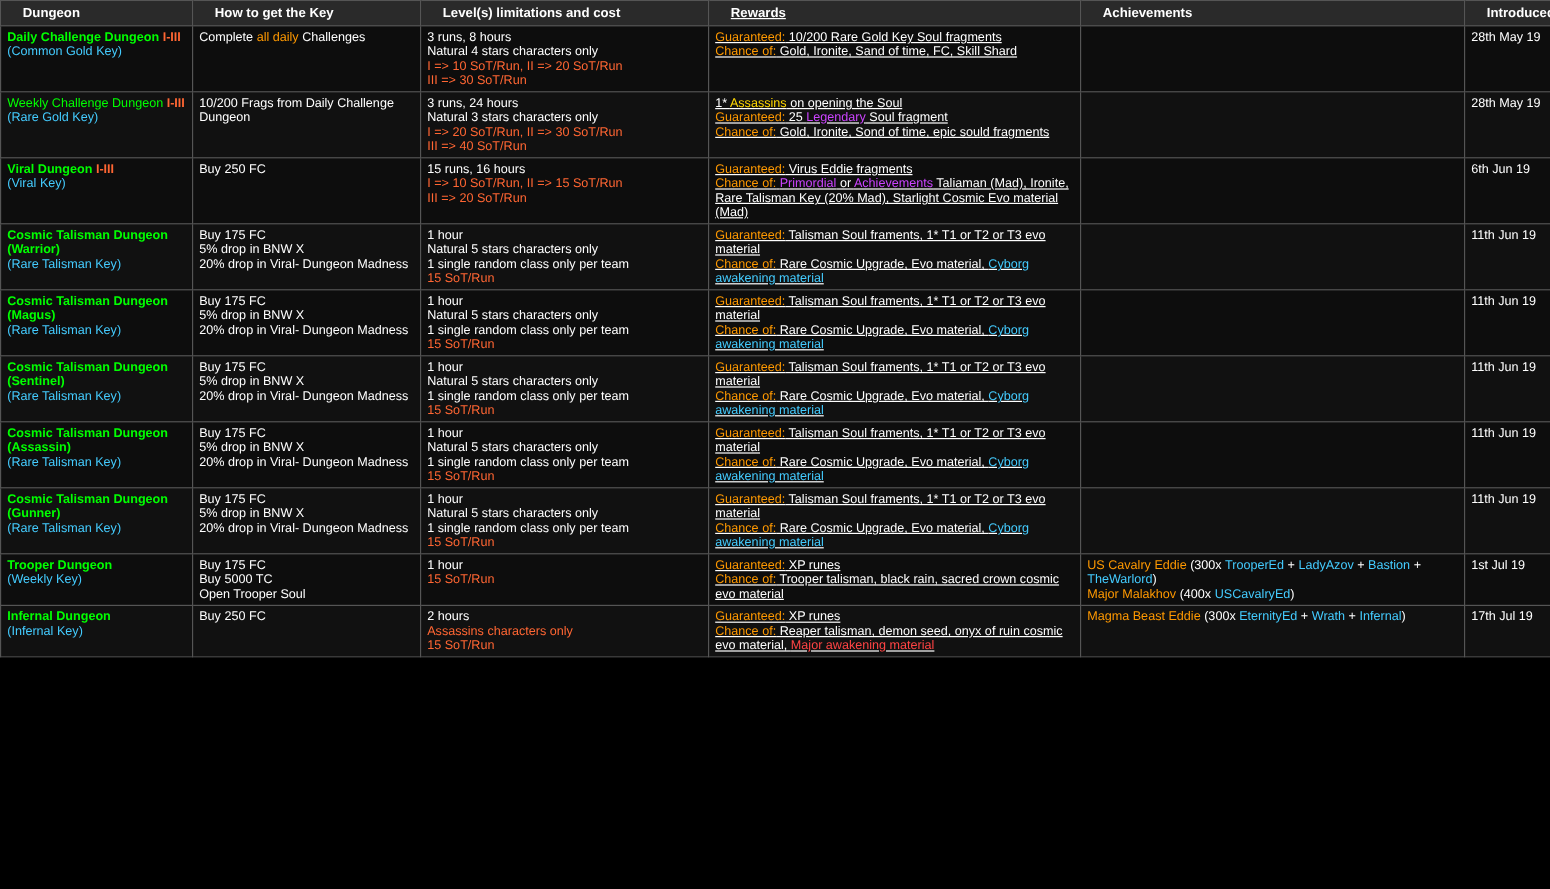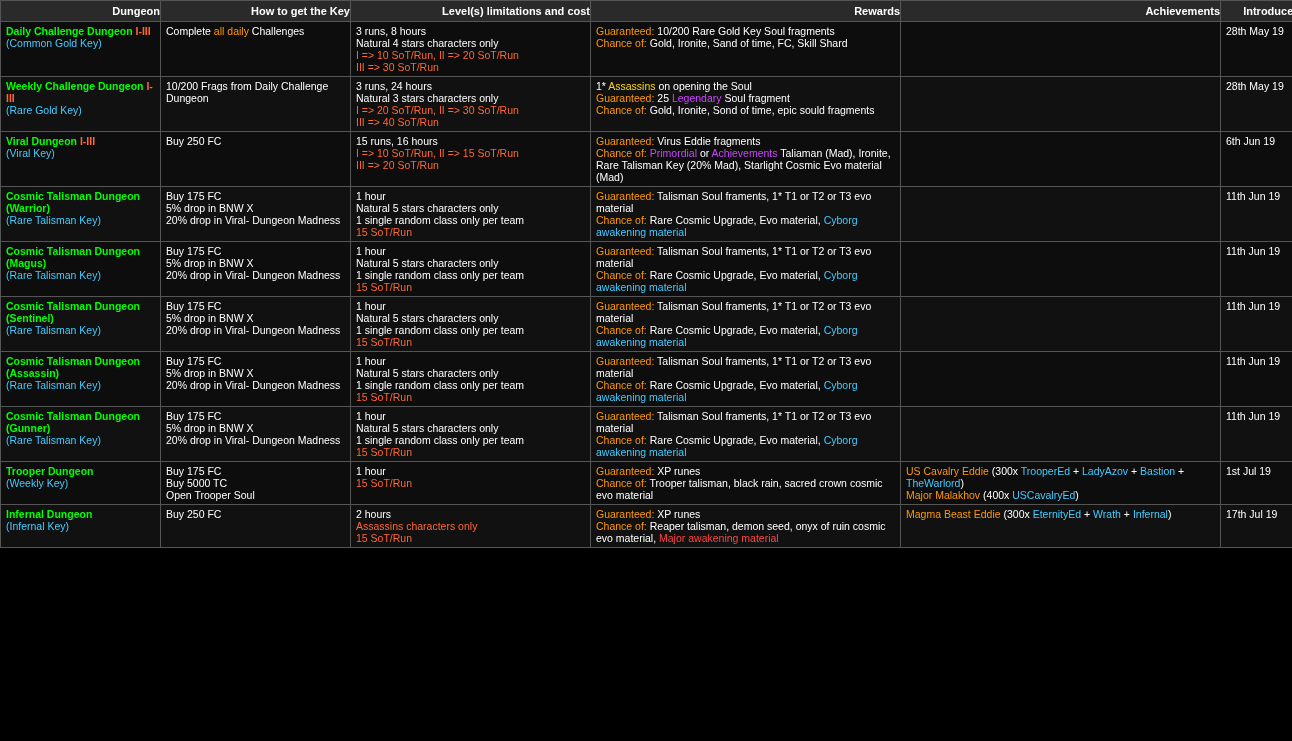--- a/index.html
+++ b/index.html
@@ -12,40 +12,40 @@
     }
     table {
       width: 1292px;
       border-collapse: collapse;
       table-layout: fixed;
     }
     th {
       background: #2a2a2a;
       color: #fff;
       border: 1px solid #555;
-      padding: 4px 0;
-      text-align: right;
+      padding: 4px 18px;
+      text-align: left;
       font-size: 11px;
       font-weight: bold;
     }
     td {
       border: 1px solid #555;
       padding: 3px 5px;
       vertical-align: top;
       font-size: 10.5px;
       color: #fff;
       background: #111;
     }
     tr:nth-child(odd) td { background: #0d0d0d; }
     tr:nth-child(even) td { background: #111; }
 
     .col-dungeon { width: 160px; }
     .col-key { width: 190px; }
     .col-levels { width: 240px; }
-    .col-rewards { width: 310px; }
+    .col-rewards { width: 310px; text-decoration: underline; }
     .col-achievements { width: 320px; }
     .col-introduced { width: 80px; }
   </style>
 </head>
 <body>
 
 <table>
   <thead>
     <tr>
       <th class="col-dungeon">Dungeon</th>
@@ -59,21 +59,21 @@
   <tbody id="table-body">
   <tr>
         <td class="col-dungeon"><span style="color:#00ff00;font-weight:bold">Daily Challenge Dungeon </span><span style="color:#ff6633;font-weight:bold">I-III</span><span style="color:#00ff00;font-weight:bold"></span><br><span style="color:#44ccff">(Common Gold Key)</span></td>
         <td class="col-key">Complete <span style="color:#ff9900">all</span> <span style="color:#ff9900">daily</span> Challenges</td>
         <td class="col-levels">3 runs, 8 hours<br>Natural 4 stars characters only<br><span style="color:#ff6633">I =&gt; 10 SoT/Run, II =&gt; 20 SoT/Run</span><br><span style="color:#ff6633">III =&gt; 30 SoT/Run</span><br></td>
         <td class="col-rewards"><span style="color:#ff9900">Guaranteed:</span> 10/200 Rare Gold Key Soul fragments<br><span style="color:#ff9900">Chance of:</span> Gold, Ironite, Sand of time, FC, Skill Shard</td>
         <td class="col-achievements"></td>
         <td class="col-introduced">28th May 19</td>
       </tr>
       <tr>
-        <td class="col-dungeon"><span style="color:#00ff00;font-weight:bold">Weekly Challenge Dungeon </span><span style="color:#ff6633;font-weight:bold">I-III</span><span style="color:#00ff00;font-weight:bold"></span><br><span style="color:#44ccff">(Rare Gold Key)</span></td>
+        <td class="col-dungeon"><span style="color:#00ff00;font-weight:normal">Weekly Challenge Dungeon </span><span style="color:#ff6633;font-weight:bold">I-III</span><span style="color:#00ff00;font-weight:bold"></span><br><span style="color:#44ccff">(Rare Gold Key)</span></td>
         <td class="col-key">10/200 Frags from Daily Challenge Dungeon</td>
         <td class="col-levels">3 runs, 24 hours<br>Natural 3 stars characters only<br><span style="color:#ff6633">I =&gt; 20 SoT/Run, II =&gt; 30 SoT/Run</span><br><span style="color:#ff6633">III =&gt; 40 SoT/Run</span><br></td>
         <td class="col-rewards">1* <span style="color:#ffd700">Assassins</span> on opening the Soul<br><span style="color:#ff9900">Guaranteed:</span> 25 <span style="color:#cc44ff">Legendary</span> Soul fragment<br><span style="color:#ff9900">Chance of:</span> Gold, Ironite, Sond of time, epic sould fragments</td>
         <td class="col-achievements"></td>
         <td class="col-introduced">28th May 19</td>
       </tr>
       <tr>
         <td class="col-dungeon"><span style="color:#00ff00;font-weight:bold">Viral Dungeon </span><span style="color:#ff6633;font-weight:bold">I-III</span><span style="color:#00ff00;font-weight:bold"></span><br><span style="color:#44ccff">(Viral Key)</span></td>
         <td class="col-key">Buy 250 FC</td>
         <td class="col-levels">15 runs, 16 hours<br><span style="color:#ff6633">I =&gt; 10 SoT/Run, II =&gt; 15 SoT/Run</span><br><span style="color:#ff6633">III =&gt; 20 SoT/Run</span><br></td>

